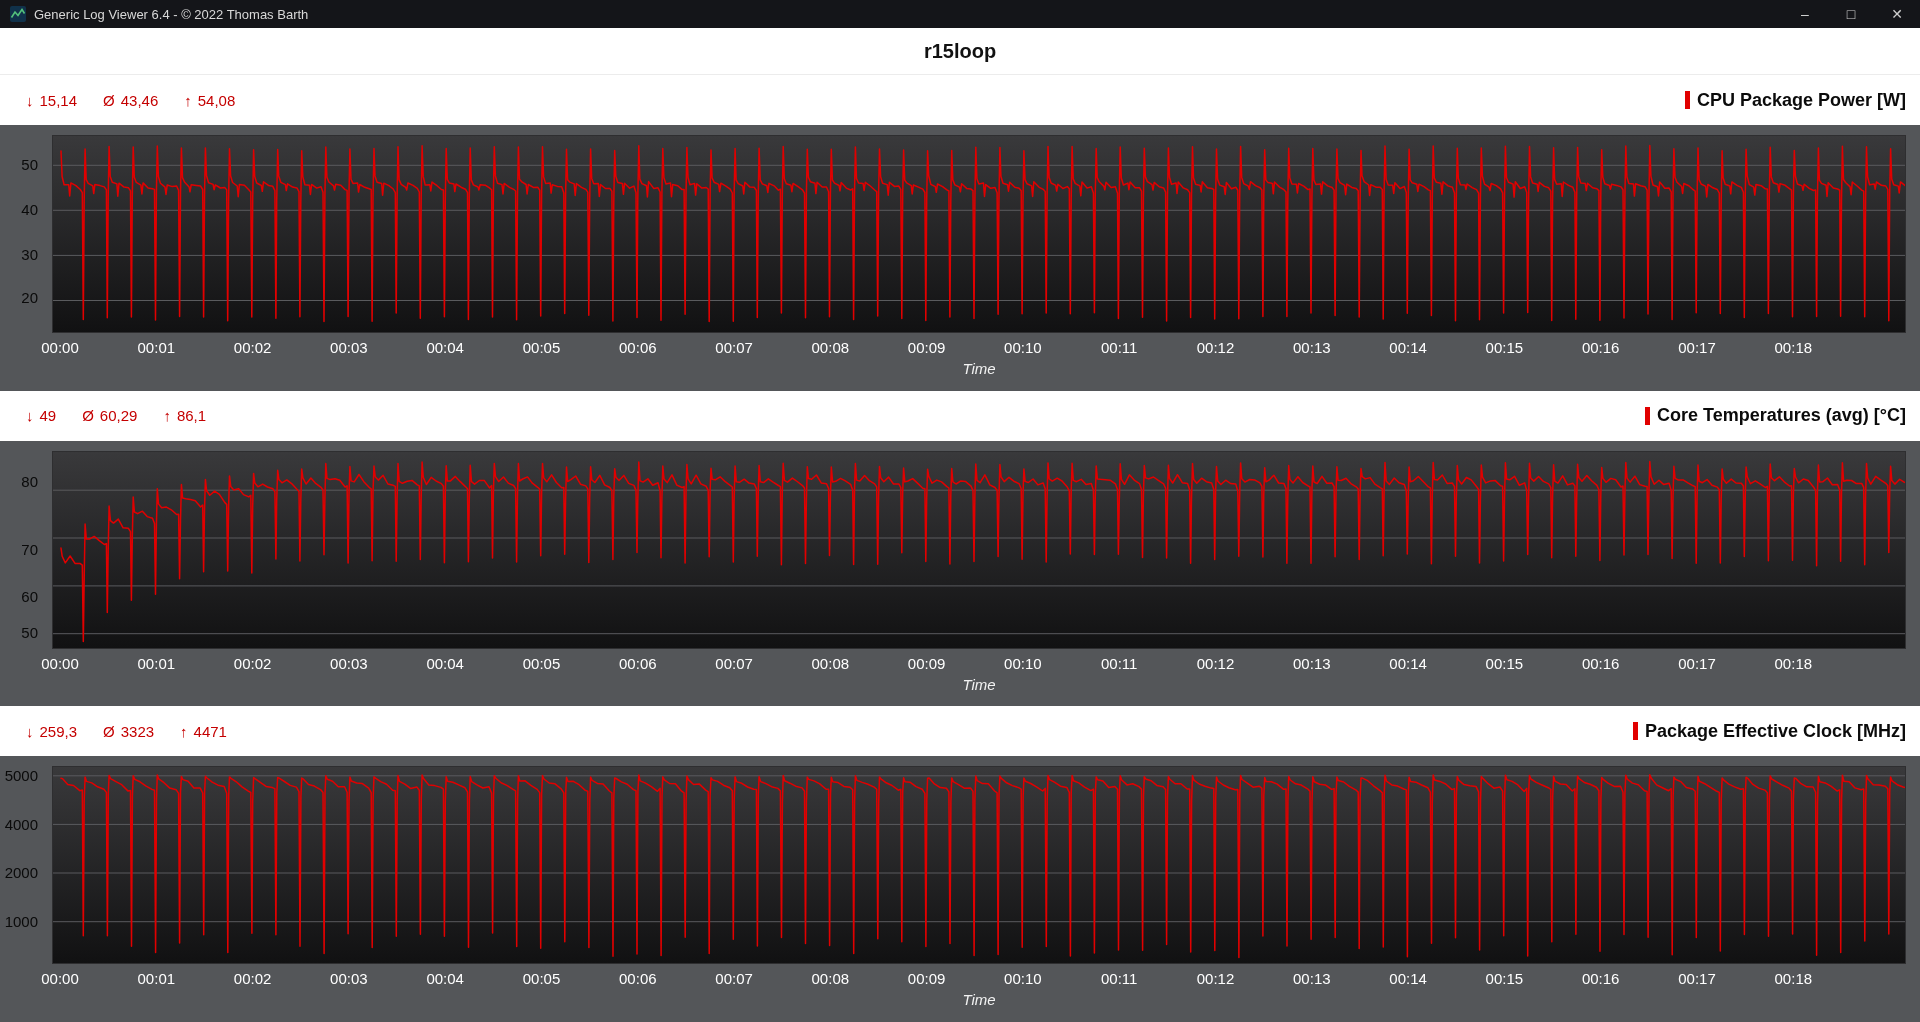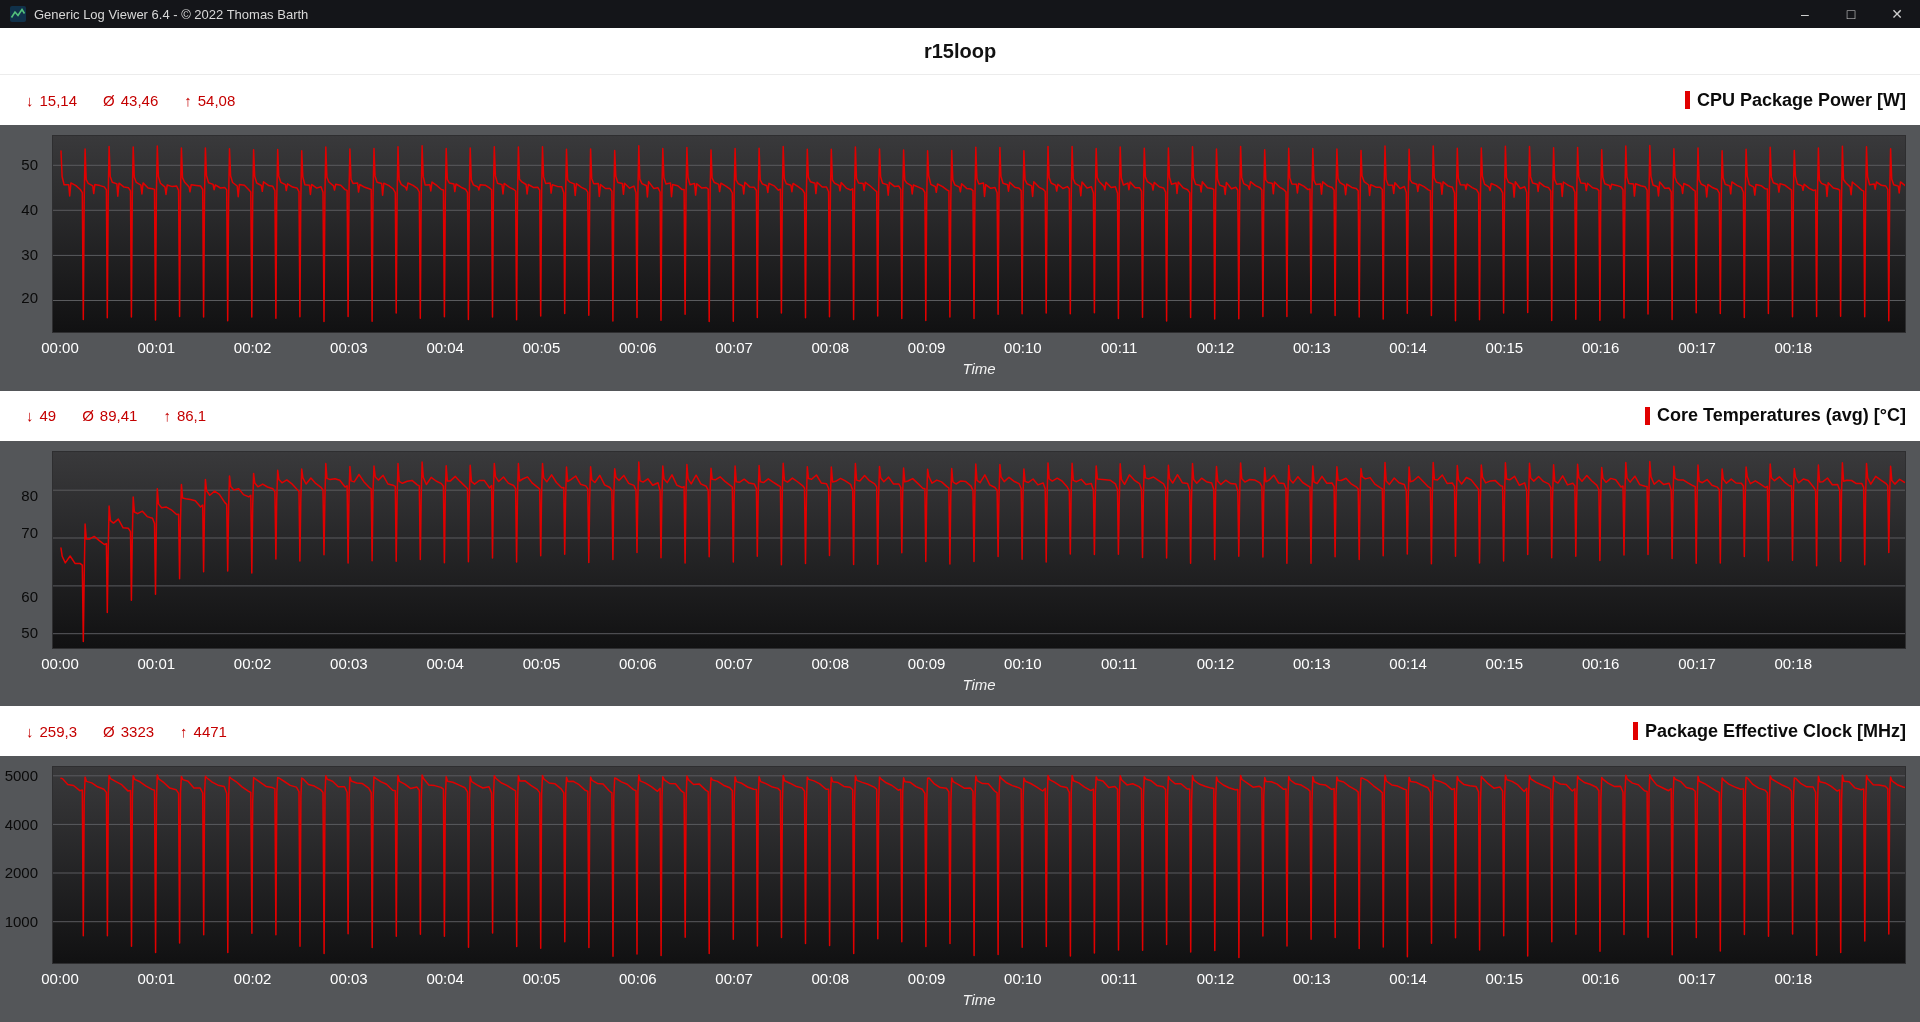--- a/index.html
+++ b/index.html
@@ -150,21 +150,21 @@
 
   <section class="chart-section">
     <div class="stats-row">
       <div class="stats">
         <span class="stat">
           <span>↓</span>
           <span>49</span>
         </span>
         <span class="stat">
           <span>Ø</span>
-          <span>89,41</span>
+          <span>60,29</span>
         </span>
         <span class="stat">
           <span>↑</span>
           <span>86,1</span>
         </span>
       </div>
       <div class="legend">
         <span class="legend-bar"></span>
         <span class="legend-title">Core Temperatures (avg) [°C]</span>
       </div>
@@ -176,22 +176,22 @@
               <line x1="0" y1="181.7" x2="1852" y2="181.7" stroke="#5a5b5e" stroke-width="1"></line>
               <line x1="0" y1="133.9" x2="1852" y2="133.9" stroke="#5a5b5e" stroke-width="1"></line>
               <line x1="0" y1="86.0" x2="1852" y2="86.0" stroke="#5a5b5e" stroke-width="1"></line>
               <line x1="0" y1="38.2" x2="1852" y2="38.2" stroke="#5a5b5e" stroke-width="1"></line>
               <polyline points="8.0,96.1 9.2,104.3 12.3,110.9 17.1,104.0 22.0,111.4 27.3,111.6 29.3,113.1 30.3,189.5 31.2,125.5 32.1,72.1 33.3,86.9 36.4,87.1 41.2,84.4 46.0,88.3 51.3,92.5 53.4,91.6 54.3,160.4 55.2,98.0 56.1,54.0 57.4,68.6 60.5,71.1 65.3,67.1 70.1,75.8 75.4,76.3 77.5,79.7 78.4,148.3 79.3,85.6 80.2,45.1 81.4,60.0 84.6,61.7 89.4,59.2 94.2,64.6 99.5,66.3 101.5,71.5 102.5,142.3 103.4,73.1 104.3,36.7 105.5,51.9 108.6,55.7 113.4,55.1 118.3,57.8 123.6,62.5 125.6,62.2 126.6,126.7 127.5,68.2 128.4,32.4 129.6,46.0 132.7,46.7 137.5,47.6 142.3,48.7 147.6,54.9 149.7,53.1 150.6,119.8 151.5,59.0 152.4,27.4 153.6,38.8 156.8,43.2 161.6,39.1 166.4,42.4 171.7,50.4 173.7,52.4 174.7,118.9 175.6,55.2 176.5,23.9 177.7,34.4 180.8,37.9 185.7,36.7 190.5,42.6 195.8,44.9 197.8,43.2 198.8,121.0 199.7,54.5 200.6,21.4 201.8,31.1 204.9,34.8 209.7,32.1 214.5,35.0 219.8,36.8 221.9,39.7 222.9,107.1 223.7,47.9 224.7,18.3 225.9,27.5 229.0,30.8 233.8,27.9 238.6,31.6 243.9,37.2 246.0,39.5 246.9,108.9 247.8,47.5 248.7,17.0 249.9,25.8 253.1,32.0 257.9,26.0 262.7,31.4 268.0,35.3 270.0,38.2 271.0,102.7 271.9,45.7 272.8,11.6 274.0,26.4 277.1,27.6 282.0,26.8 286.8,28.3 292.1,35.0 294.1,33.8 295.1,111.0 296.0,41.9 296.9,14.6 298.1,28.9 301.2,29.9 306.0,22.5 310.8,29.7 316.1,35.3 318.2,36.9 319.1,108.8 320.0,39.9 321.0,14.0 322.2,24.7 325.3,28.1 330.1,23.3 334.9,32.0 340.2,33.3 342.3,34.4 343.2,109.3 344.1,46.8 345.0,11.5 346.2,29.4 349.4,31.3 354.2,29.2 359.0,28.4 364.3,32.9 366.3,33.9 367.3,107.4 368.2,45.3 369.1,10.1 370.3,25.4 373.4,32.5 378.2,25.3 383.1,29.0 388.4,31.6 390.4,34.3 391.4,110.8 392.3,40.7 393.2,13.7 394.4,29.1 397.5,28.9 402.3,24.4 407.1,29.4 412.4,34.6 414.5,36.8 415.4,109.8 416.3,46.3 417.2,13.3 418.5,29.7 421.6,32.2 426.4,28.5 431.2,28.4 436.5,35.9 438.6,33.6 439.5,105.9 440.4,40.3 441.3,11.5 442.5,24.7 445.7,29.5 450.5,25.0 455.3,31.1 460.6,33.5 462.6,36.7 463.6,110.0 464.5,43.1 465.4,11.5 466.6,29.0 469.7,27.0 474.5,24.9 479.4,31.2 484.7,35.3 486.7,37.1 487.7,103.8 488.6,41.4 489.5,11.4 490.7,25.9 493.8,29.8 498.6,22.8 503.4,30.5 508.7,35.7 510.8,35.6 511.7,102.3 512.6,47.3 513.5,15.0 514.7,29.5 517.9,27.7 522.7,24.0 527.5,32.2 532.8,33.9 534.8,36.9 535.8,110.5 536.7,45.5 537.6,14.7 538.8,27.9 541.9,30.5 546.8,23.3 551.6,32.8 556.9,35.5 558.9,38.9 559.9,107.5 560.8,43.5 561.7,16.7 562.9,25.2 566.0,28.5 570.8,23.4 575.7,31.4 580.9,33.4 583.0,38.4 584.0,100.6 584.8,46.8 585.8,10.0 587.0,28.8 590.1,30.1 594.9,26.8 599.7,33.2 605.0,30.7 607.1,38.7 608.0,105.8 608.9,45.2 609.8,14.0 611.0,27.1 614.2,30.6 619.0,22.9 623.8,33.1 629.1,35.5 631.1,34.6 632.1,111.1 633.0,40.2 633.9,12.6 635.1,26.8 638.2,31.9 643.1,23.2 647.9,31.9 653.2,34.3 655.2,38.3 656.2,104.8 657.1,38.8 658.0,16.2 659.2,27.3 662.3,27.8 667.1,24.8 671.9,29.4 677.2,33.4 679.3,35.0 680.3,110.0 681.1,47.4 682.1,14.0 683.3,29.8 686.4,30.3 691.2,27.2 696.0,31.1 701.3,31.9 703.4,36.6 704.3,104.3 705.2,41.9 706.1,13.6 707.3,29.8 710.5,30.6 715.3,26.8 720.1,30.1 725.4,33.5 727.4,34.6 728.4,112.7 729.3,39.3 730.2,11.2 731.4,28.4 734.5,30.2 739.4,26.1 744.2,29.5 749.5,33.6 751.5,36.0 752.5,111.6 753.4,47.7 754.3,14.8 755.5,26.5 758.6,27.2 763.4,23.0 768.2,30.9 773.5,31.7 775.6,36.4 776.5,103.4 777.4,44.8 778.3,15.0 779.6,29.9 782.7,29.3 787.5,26.4 792.3,28.9 797.6,32.3 799.7,38.3 800.6,112.4 801.5,38.7 802.4,11.6 803.6,28.1 806.8,29.1 811.6,23.5 816.4,28.7 821.7,31.9 823.7,34.9 824.7,112.3 825.6,44.4 826.5,14.5 827.7,25.8 830.8,29.7 835.6,25.1 840.5,32.0 845.8,31.9 847.8,35.6 848.8,100.7 849.7,40.1 850.6,16.1 851.8,29.9 854.9,29.0 859.7,26.6 864.5,31.1 869.8,36.2 871.9,36.7 872.8,109.6 873.7,46.3 874.6,17.2 875.8,24.4 879.0,31.1 883.8,28.1 888.6,29.9 893.9,34.6 895.9,36.0 896.9,111.9 897.8,43.0 898.7,16.6 899.9,29.8 903.1,32.0 907.9,28.9 912.7,29.6 918.0,34.1 920.0,38.7 921.0,109.4 921.9,42.4 922.8,12.0 924.0,28.4 927.1,30.7 931.9,22.8 936.8,32.8 942.0,35.5 944.1,38.5 945.1,104.6 945.9,46.9 946.9,12.5 948.1,25.0 951.2,29.6 956.0,25.3 960.8,29.2 966.1,31.7 968.2,36.8 969.1,107.2 970.0,42.5 970.9,16.9 972.1,29.4 975.3,30.5 980.1,27.0 984.9,32.9 990.2,30.9 992.2,36.7 993.2,110.1 994.1,44.3 995.0,10.9 996.2,26.9 999.3,29.1 1004.2,26.2 1009.0,29.0 1014.3,35.1 1016.3,38.8 1017.3,102.0 1018.2,38.3 1019.1,11.2 1020.3,28.4 1023.4,29.7 1028.2,27.3 1033.0,32.4 1038.3,31.6 1040.4,38.2 1041.4,102.5 1042.2,47.3 1043.2,13.9 1044.4,26.9 1047.5,27.3 1052.3,27.8 1057.1,28.2 1062.4,31.8 1064.5,37.5 1065.4,102.3 1066.3,47.7 1067.2,11.8 1068.4,27.4 1071.6,32.3 1076.4,22.8 1081.2,28.1 1086.5,31.6 1088.5,37.5 1089.5,105.4 1090.4,43.4 1091.3,13.5 1092.5,25.9 1095.6,26.9 1100.5,25.0 1105.3,28.4 1110.6,31.9 1112.6,36.2 1113.6,106.0 1114.5,45.3 1115.4,13.3 1116.6,26.5 1119.7,31.0 1124.5,22.7 1129.3,30.7 1134.6,31.6 1136.7,37.9 1137.6,111.3 1138.5,46.4 1139.5,11.4 1140.7,27.5 1143.8,31.2 1148.6,26.2 1153.4,29.7 1158.7,31.0 1160.8,37.6 1161.7,107.5 1162.6,39.9 1163.5,14.5 1164.7,28.9 1167.9,32.5 1172.7,28.2 1177.5,31.5 1182.8,32.1 1184.8,39.2 1185.8,104.3 1186.7,41.4 1187.6,10.9 1188.8,26.7 1191.9,30.1 1196.7,27.5 1201.6,27.9 1206.9,30.8 1208.9,34.3 1209.9,105.1 1210.8,40.9 1211.7,15.7 1212.9,29.8 1216.0,28.2 1220.8,23.2 1225.6,31.0 1230.9,31.4 1233.0,36.6 1233.9,111.2 1234.8,45.3 1235.7,13.5 1236.9,27.5 1240.1,30.9 1244.9,24.7 1249.7,30.5 1255.0,33.8 1257.0,35.0 1258.0,111.2 1258.9,38.8 1259.8,14.0 1261.0,30.0 1264.2,31.5 1269.0,24.4 1273.8,31.2 1279.1,31.1 1281.1,34.6 1282.1,104.7 1283.0,41.2 1283.9,14.7 1285.1,28.3 1288.2,28.5 1293.0,26.3 1297.9,31.6 1303.2,34.8 1305.2,37.1 1306.2,107.6 1307.1,42.4 1308.0,16.5 1309.2,24.6 1312.3,26.9 1317.1,25.6 1321.9,32.1 1327.2,35.6 1329.3,36.8 1330.2,103.8 1331.1,39.8 1332.0,10.4 1333.2,29.0 1336.4,32.4 1341.2,26.0 1346.0,30.7 1351.3,32.5 1353.3,39.0 1354.3,101.9 1355.2,46.2 1356.1,15.0 1357.3,29.7 1360.4,28.8 1365.3,24.5 1370.1,29.4 1375.4,34.9 1377.4,35.9 1378.4,111.8 1379.3,42.6 1380.2,10.4 1381.4,27.6 1384.5,27.9 1389.3,23.0 1394.1,31.4 1399.4,31.1 1401.5,34.7 1402.5,104.3 1403.3,47.3 1404.3,13.6 1405.5,27.7 1408.6,32.0 1413.4,25.5 1418.2,27.9 1423.5,34.5 1425.6,37.5 1426.5,111.0 1427.4,47.6 1428.3,13.1 1429.5,25.1 1432.7,30.9 1437.5,28.9 1442.3,28.6 1447.6,33.8 1449.6,34.2 1450.6,109.0 1451.5,47.1 1452.4,10.7 1453.6,27.1 1456.7,27.8 1461.6,24.3 1466.4,33.3 1471.7,30.9 1473.7,38.8 1474.7,102.5 1475.6,45.6 1476.5,11.2 1477.7,26.0 1480.8,29.1 1485.6,24.5 1490.4,29.4 1495.7,31.9 1497.8,35.6 1498.7,105.8 1499.6,43.5 1500.6,12.7 1501.8,29.2 1504.9,31.1 1509.7,23.9 1514.5,32.9 1519.8,31.3 1521.9,33.9 1522.8,104.3 1523.7,45.9 1524.6,12.3 1525.8,25.4 1529.0,29.3 1533.8,23.5 1538.6,28.8 1543.9,33.4 1545.9,37.7 1546.9,108.4 1547.8,42.2 1548.7,15.6 1549.9,26.4 1553.0,30.3 1557.8,26.4 1562.7,27.8 1568.0,35.0 1570.0,34.0 1571.0,103.1 1571.9,40.6 1572.8,10.4 1574.0,26.1 1577.1,30.1 1581.9,24.2 1586.7,32.6 1592.0,34.2 1594.1,34.6 1595.0,102.6 1595.9,41.3 1596.8,9.6 1598.0,24.9 1601.2,32.3 1606.0,28.2 1610.8,32.6 1616.1,31.2 1618.2,38.5 1619.1,106.6 1620.0,44.8 1620.9,14.2 1622.1,26.3 1625.3,28.0 1630.1,27.9 1634.9,30.8 1640.2,33.8 1642.2,34.6 1643.2,111.3 1644.1,43.4 1645.0,13.0 1646.2,29.3 1649.3,30.7 1654.1,27.6 1659.0,33.2 1664.3,35.1 1666.3,37.7 1667.3,110.9 1668.2,47.6 1669.1,16.9 1670.3,27.2 1673.4,31.3 1678.2,27.1 1683.0,31.0 1688.3,31.3 1690.4,34.0 1691.3,104.4 1692.2,45.9 1693.1,14.9 1694.3,25.0 1697.5,31.7 1702.3,28.8 1707.1,31.9 1712.4,35.5 1714.4,34.4 1715.4,108.7 1716.3,38.9 1717.2,12.0 1718.4,25.9 1721.5,28.7 1726.4,24.8 1731.2,29.8 1736.5,34.0 1738.5,33.8 1739.5,108.2 1740.4,41.4 1741.3,16.5 1742.5,25.0 1745.6,30.8 1750.4,27.0 1755.2,28.5 1760.5,34.9 1762.6,38.7 1763.6,113.7 1764.4,41.1 1765.4,13.0 1766.6,30.0 1769.7,29.8 1774.5,26.0 1779.3,32.8 1784.6,32.5 1786.7,38.1 1787.6,109.3 1788.5,41.3 1789.4,10.7 1790.6,29.3 1793.8,28.3 1798.6,28.5 1803.4,31.6 1808.7,31.4 1810.7,35.4 1811.7,112.7 1812.6,43.3 1813.5,11.4 1814.7,26.1 1817.8,32.1 1822.7,24.3 1827.5,27.8 1832.8,31.3 1834.8,33.8 1835.8,100.5 1836.7,39.8 1837.6,14.3 1838.8,28.6 1841.9,32.1 1846.7,27.3 1851.5,30.3 1856.8,31.3 1858.9,34.7 1859.8,102.9 1860.7,45.4 1861.7,11.2 1862.9,26.2 1866.0,31.6" fill="none" stroke="#e10000" stroke-width="1.5" stroke-linejoin="round" stroke-linecap="round"></polyline>
             </svg>
           </div>
         <div class="ylabels" id="ylab-1">
             <span style="top: 181.7px;">50</span>
             <span style="top: 145px; margin-left: 12px;">60</span>
-            <span style="top: 81px;">70</span>
-            <span style="top: 44px;">80</span>
+            <span style="top: 98px;">70</span>
+            <span style="top: 30px;">80</span>
           </div>
         <div class="xlabels" id="xlab-1">
             <span style="left: 8px;">00:00</span>
             <span style="left: 104.3px;">00:01</span>
             <span style="left: 200.6px;">00:02</span>
             <span style="left: 296.9px;">00:03</span>
             <span style="left: 393.2px;">00:04</span>
             <span style="left: 489.5px;">00:05</span>
             <span style="left: 585.8px;">00:06</span>
             <span style="left: 682.1px;">00:07</span>

